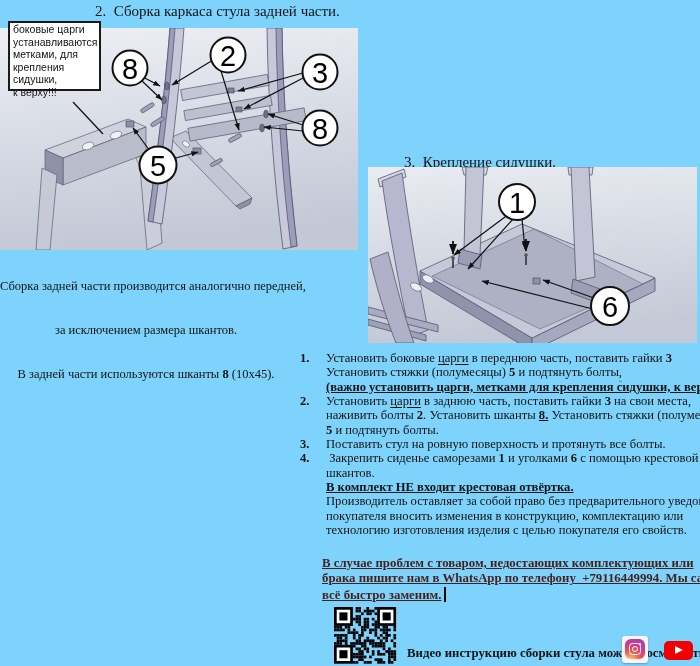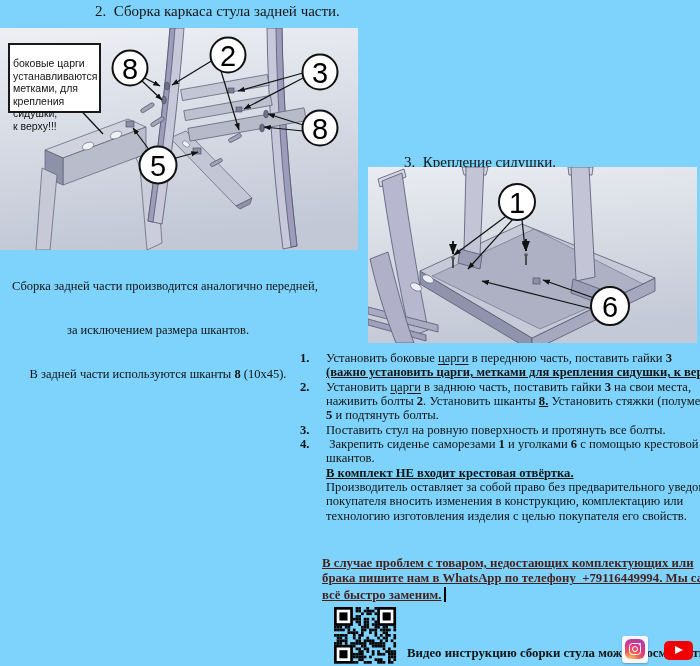--- a/index.html
+++ b/index.html
@@ -3,24 +3,24 @@
 <meta charset="utf-8">
 <style>
   html,body{margin:0;padding:0;background:#fff;}
   .page{position:relative;width:700px;height:666px;background:#7dd3fc;overflow:hidden;
         font-family:"Liberation Serif",serif;color:#131313;}
   .h{position:absolute;font-size:15px;white-space:pre;}
   .h2{left:95px;top:3px;}
   .h3{left:404px;top:154px;}
   .dleft{position:absolute;left:0;top:28px;width:358px;height:222px;}
   .dright{position:absolute;left:368px;top:167px;width:329px;height:176px;}
-  .callout{position:absolute;left:8px;top:43px;width:93px;height:70px;border:2px solid #1a1a1a;
+  .callout{position:absolute;left:8px;top:21px;width:93px;height:70px;border:2px solid #1a1a1a;
         background:#fff;font-family:"Liberation Sans",sans-serif;font-size:10.5px;line-height:12.6px;
-        padding:12px 3px;white-space:pre-line;box-sizing:border-box;}
-  .caption{position:absolute;left:12px;top:250px;width:292px;text-align:center;
+        padding:0 3px;white-space:pre-line;box-sizing:border-box;}
+  .caption{position:absolute;left:0;top:250px;width:292px;text-align:center;
         font-size:12.5px;line-height:14.6px;white-space:pre;}
   .instructions{position:absolute;left:300px;top:351px;width:400px;font-size:12.6px;line-height:14.35px;}
   .item{position:relative;padding-left:26px;}
   .item .num{position:absolute;left:0;top:0;font-weight:bold;}
   .tline{white-space:pre;}
   .b{font-weight:bold;}
   .u{text-decoration:underline;}
   .sp{text-decoration-line:underline;text-decoration-style:wavy;text-decoration-color:#e03030;text-decoration-thickness:1px;text-underline-offset:2px;text-decoration:underline;}
   .gr{text-decoration-line:underline;text-decoration-style:wavy;text-decoration-color:#2e9e40;text-decoration-thickness:1px;text-underline-offset:2px;}
   .warning{position:absolute;left:322px;top:556px;font-size:12.8px;line-height:15.4px;
@@ -208,20 +208,21 @@
       <text class="balloon" x="149" y="45.5">1</text>
       <circle cx="242" cy="139" r="19" fill="#fff" stroke="#111" stroke-width="2"></circle>
       <text class="balloon" x="242" y="149.5">6</text>
     </g>
   </svg>
 
   <div class="instructions">
       <div class="item">
         <span class="num">1.</span>
         <div class="tline"><span>Установить боковые </span><span class="sp">царги</span><span> в переднюю часть, поставить гайки </span><span class="b">3</span></div>
+        <div class="tline"><span>Установить стяжки (полумесяцы) </span><span class="b">5</span><span> и подтянуть болты</span><span class="gr">,</span></div>
         <div class="tline"><span class="b u">(важно установить царги, метками для крепления сидушки, к верху!)</span></div>
       </div>
       <div class="item">
         <span class="num">2.</span>
         <div class="tline"><span>Установить </span><span class="sp">царги</span><span> в заднюю часть, поставить гайки </span><span class="b">3</span><span> на свои места,</span></div>
         <div class="tline"><span>наживить болты </span><span class="b">2</span><span>. Установить шканты </span><span class="b u">8.</span><span> Установить стяжки (полумесяцы)</span></div>
         <div class="tline"><span class="b">5</span><span> и подтянуть болты.</span></div>
       </div>
       <div class="item">
         <span class="num">3.</span>

